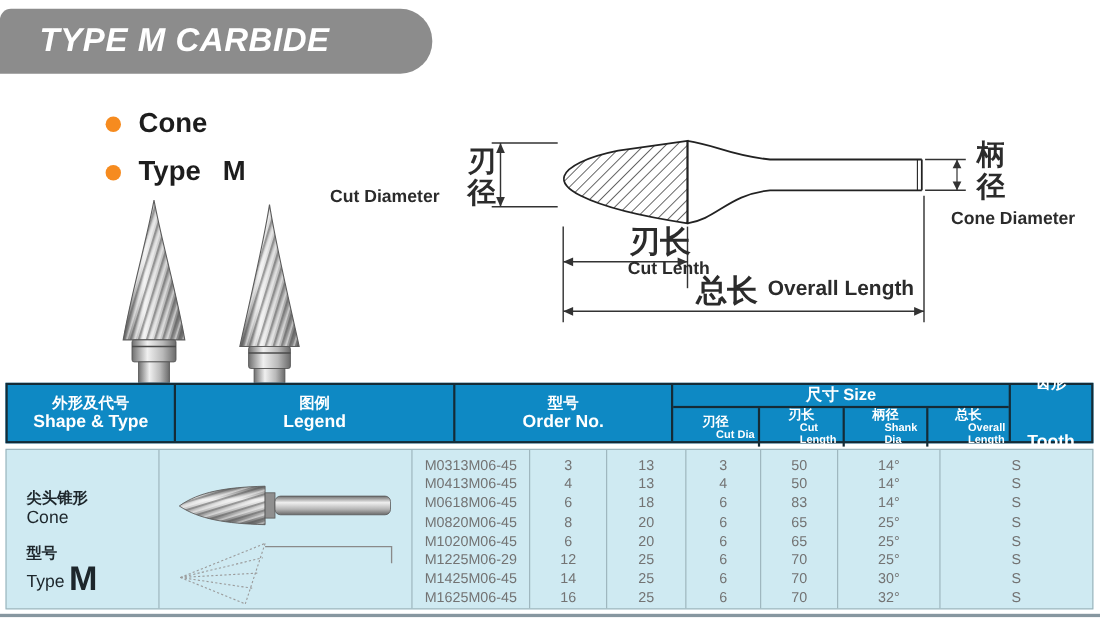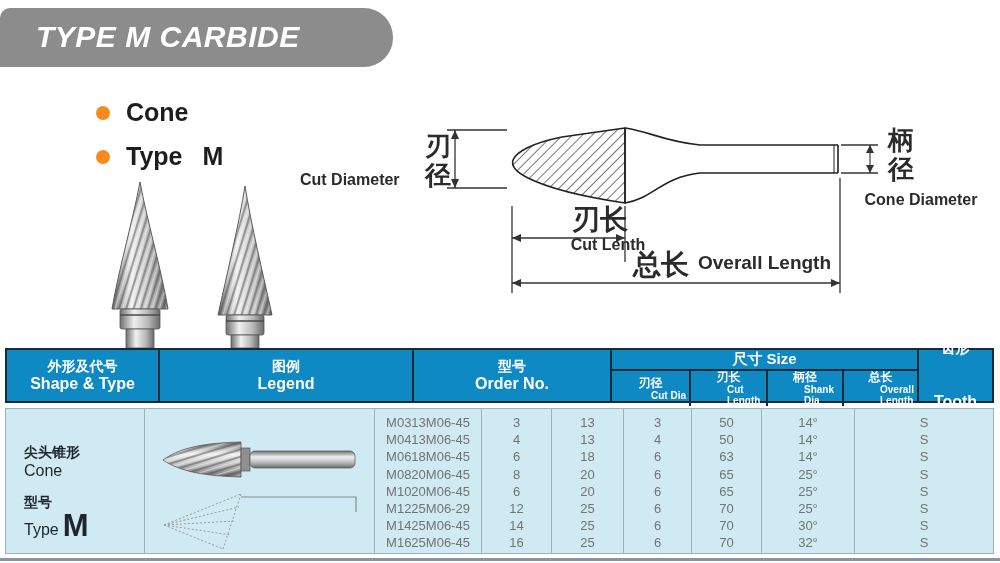--- a/index.html
+++ b/index.html
@@ -278,21 +278,21 @@
       <div class="vcell">6</div>
       <div class="vcell">6</div>
       <div class="vcell">6</div>
       <div class="vcell">6</div>
       <div class="vcell">6</div>
     </div>
 
     <div class="col col-vals vline" style="width:70px;">
       <div class="vcell">50</div>
       <div class="vcell">50</div>
-      <div class="vcell">63</div>
+      <div class="vcell">83</div>
       <div class="vcell">65</div>
       <div class="vcell">65</div>
       <div class="vcell">70</div>
       <div class="vcell">70</div>
       <div class="vcell">70</div>
     </div>
 
     <div class="col col-vals vline" style="width:93px;">
       <div class="vcell">14°</div>
       <div class="vcell">14°</div>

